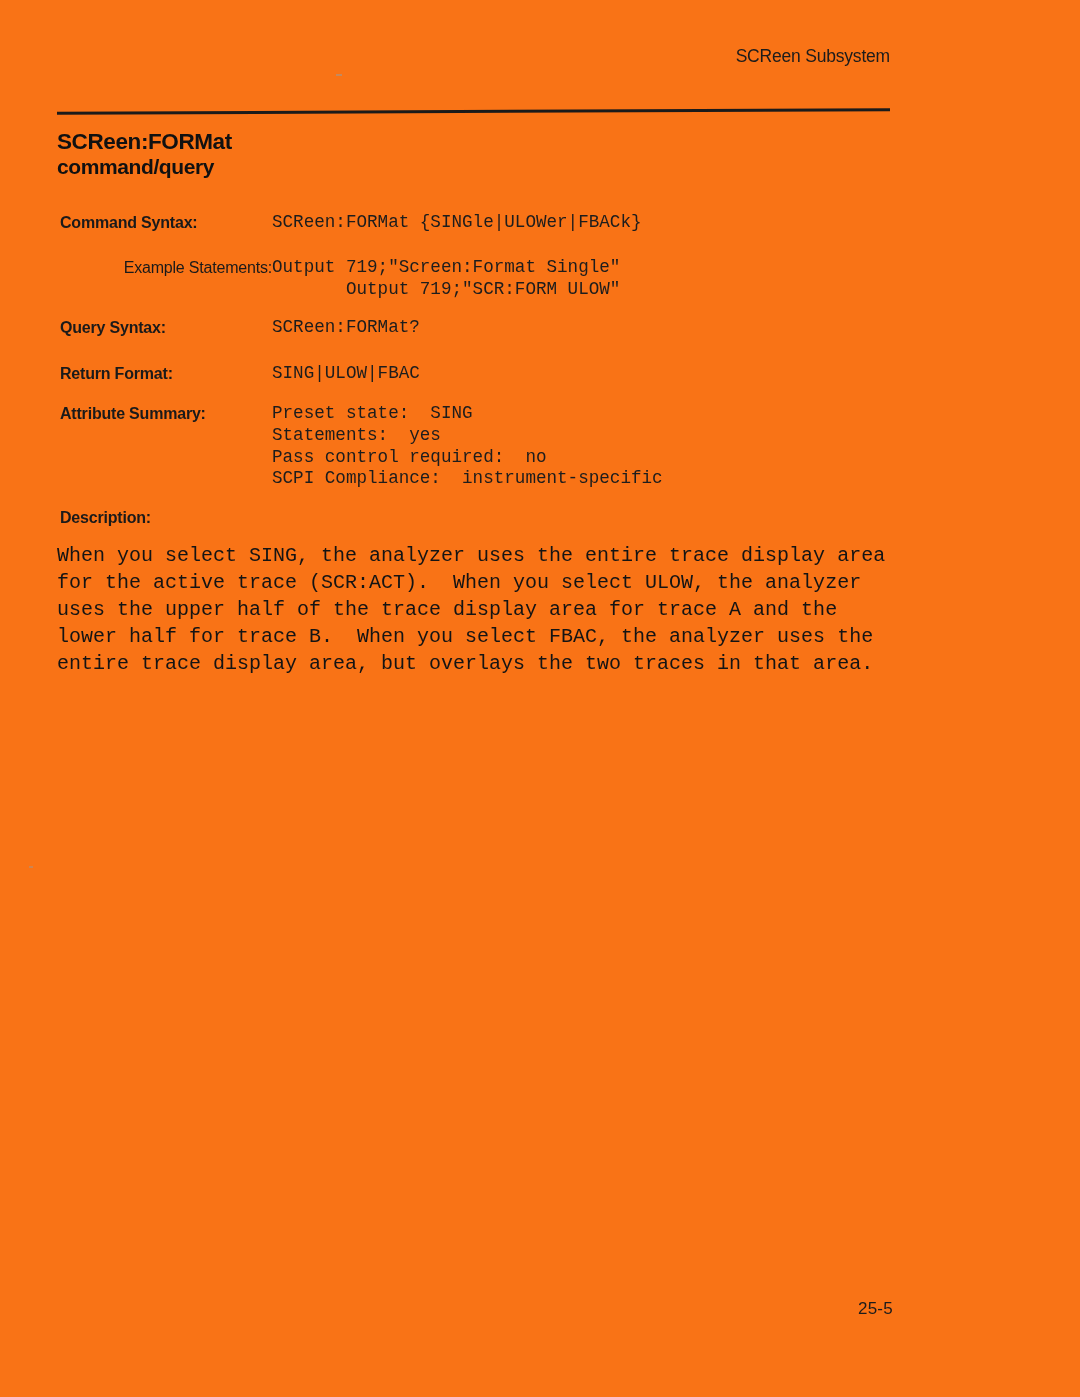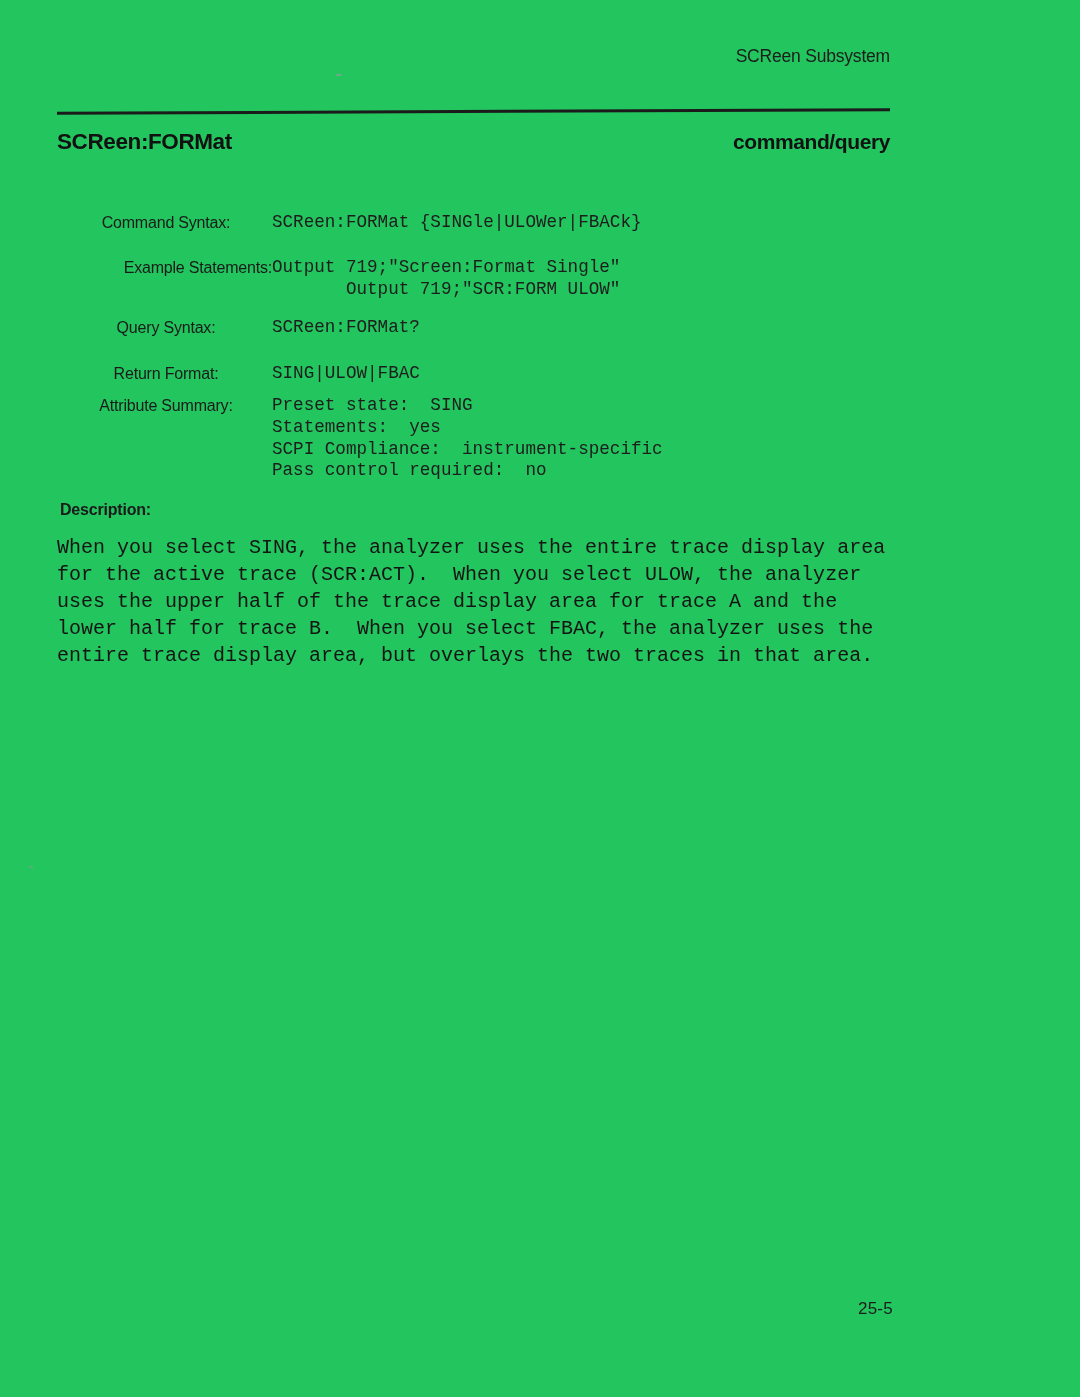--- a/index.html
+++ b/index.html
@@ -4,21 +4,21 @@
 <style>
   html, body {
     margin: 0;
     padding: 0;
     background: #e8e8e8;
   }
   .page {
     position: relative;
     width: 1080px;
     height: 1397px;
-    background: #22c55e;
+    background: #f97316;
     color: #161616;
     font-family: "Liberation Sans", sans-serif;
     overflow: hidden;
     margin: 0 auto;
   }
   .running-header {
     position: absolute;
     top: 46px;
     right: 190px;
     font-size: 17.5px;
@@ -35,20 +35,21 @@
     transform: rotate(-0.25deg);
   }
   .title-row {
     position: absolute;
     top: 129px;
     left: 57px;
     width: 833px;
     display: flex;
     justify-content: space-between;
     align-items: baseline;
+    flex-direction: column;
   }
   .cmd-title {
     margin: 0;
     font-size: 22.5px;
     font-weight: bold;
     letter-spacing: -0.4px;
     color: #111;
   }
   .cmd-type {
     font-size: 21px;
@@ -68,31 +69,31 @@
   .content {
     position: absolute;
     top: 212px;
     left: 60px;
     width: 940px;
   }
   .row { display: flex; }
   .row-1 { margin-bottom: 23px; }
   .row-2 { margin-bottom: 17px; text-align: right; }
   .row-3 { margin-bottom: 24px; }
-  .row-4 { margin-bottom: 10px; }
+  .row-4 { margin-bottom: 18px; }
   .row-5 { margin-bottom: 19px; }
   .label {
     flex: 0 0 212px;
     width: 212px;
     font-size: 16px;
     letter-spacing: -0.2px;
     padding-top: 2px;
     color: #1a1a1a;
   }
-  .bold { font-weight: normal; text-align: center; }
+  .bold { font-weight: bold; }
   .mono {
     font-family: "Liberation Mono", "DejaVu Sans Mono", monospace;
     font-size: 17.6px;
     line-height: 21.8px;
     white-space: pre;
     color: #1d1d1d;
   }
   .desc-label {
     font-size: 16px;
     font-weight: bold;
@@ -165,22 +166,22 @@
     <div class="row row-4">
       <div class="label bold">Return Format:</div>
       <div class="mono">SING|ULOW|FBAC</div>
     </div>
 
     <div class="row row-5">
       <div class="label bold">Attribute Summary:</div>
       <div>
         <div class="mono">Preset state:  SING</div>
         <div class="mono">Statements:  yes</div>
+        <div class="mono">Pass control required:  no</div>
         <div class="mono">SCPI Compliance:  instrument-specific</div>
-        <div class="mono">Pass control required:  no</div>
       </div>
     </div>
 
     <div class="desc-label">Description:</div>
 
     <p class="desc-body">When you select SING, the analyzer uses the entire trace display area for the active trace (SCR:ACT).  When you select ULOW, the analyzer uses the upper half of the trace display area for trace A and the lower half for trace B.  When you select FBAC, the analyzer uses the entire trace display area, but overlays the two traces in that area.</p>
 
   </div>
 
   <div class="artifact artifact-2"></div>

